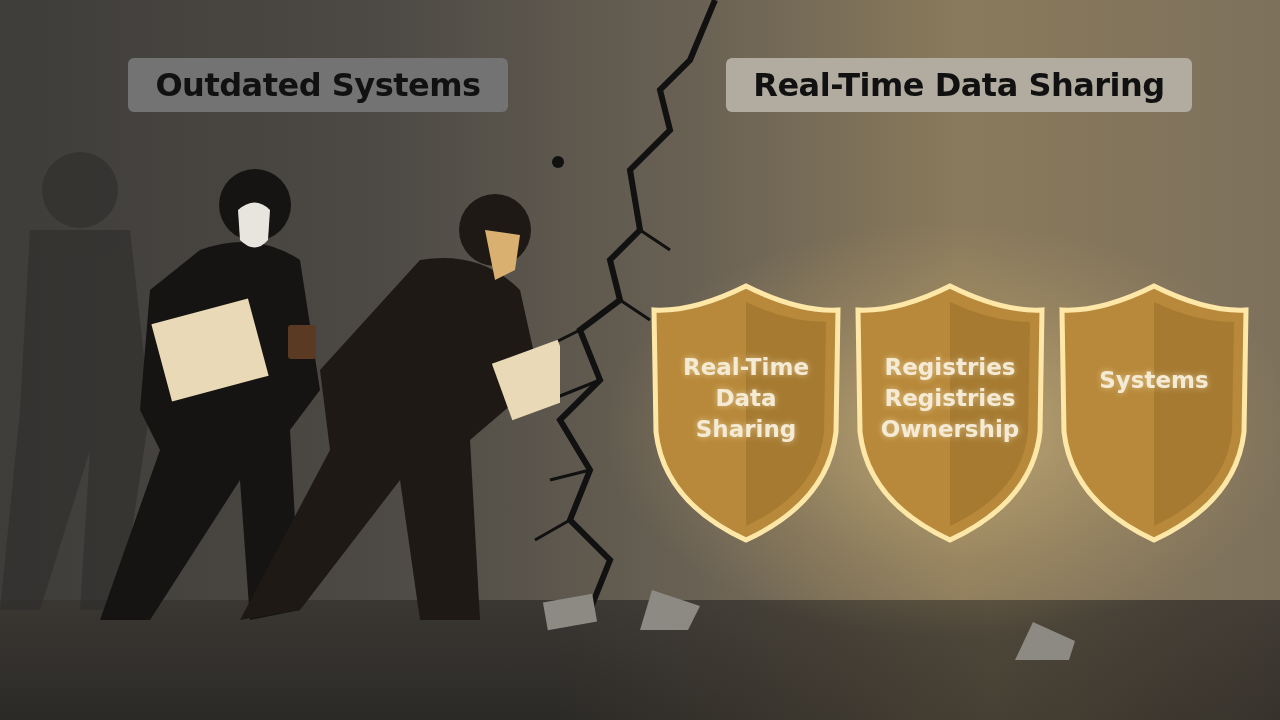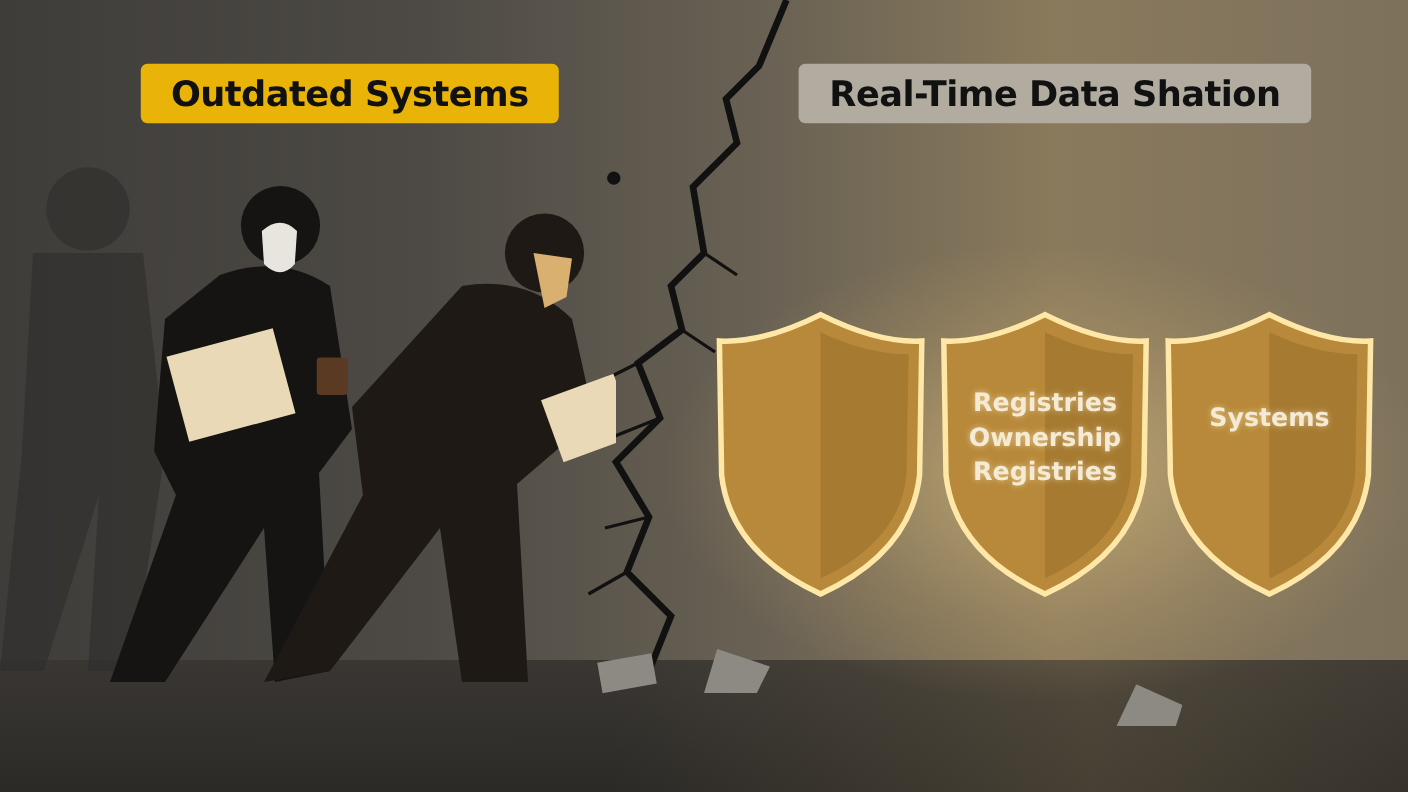--- a/index.html
+++ b/index.html
@@ -5,21 +5,21 @@
     html,body{margin:0;padding:0;}
     body{width:1280px;height:720px;overflow:hidden;position:relative;
       font-family:"DejaVu Sans","Liberation Sans",sans-serif;
       background:linear-gradient(90deg,#3f3d3a 0%,#4d4a45 30%,#6a6254 55%,#8a7a5c 75%,#7d715c 100%);}
     .floor{position:absolute;left:0;right:0;top:600px;bottom:0;
       background:linear-gradient(180deg,#3a3733 0%,#2c2a27 100%);}
     .floor-right{position:absolute;left:560px;right:0;top:600px;bottom:0;
       background:linear-gradient(90deg,rgba(0,0,0,0) 0%,rgba(120,105,75,.35) 60%,rgba(80,70,55,.3) 100%);}
     .glow{position:absolute;left:600px;top:220px;width:700px;height:420px;border-radius:50%;
       background:radial-gradient(ellipse at center,rgba(255,220,140,.45) 0%,rgba(240,200,120,.15) 45%,rgba(0,0,0,0) 70%);}
-    .label{position:absolute;top:58px;height:54px;background:#eab308;border-radius:6px;
+    .label{position:absolute;top:58px;height:54px;background:#737373;border-radius:6px;
       display:flex;align-items:center;justify-content:center;
       font-weight:bold;color:#111;font-size:32px;letter-spacing:-0.5px;}
     .label.left{left:128px;width:380px;}
     .label.right{left:726px;width:466px;background:#b1aba0;}
     .crack{position:absolute;left:520px;top:0;width:200px;height:640px;}
     .figure{position:absolute;}
     .shield{position:absolute;top:282px;width:196px;height:262px;}
     .shield svg{position:absolute;left:0;top:0;}
     .shield-text{position:absolute;left:0;right:0;top:70px;text-align:center;
       color:#f5ead4;font-weight:bold;font-size:23px;line-height:31px;
@@ -29,21 +29,21 @@
     .rock{position:absolute;background:#8d8a84;}
   </style>
 </head>
 <body>
 
 <div class="floor"></div>
 <div class="floor-right"></div>
 <div class="glow"></div>
 
 <div class="label left">Outdated Systems</div>
-<div class="label right">Real-Time Data Shation</div>
+<div class="label right">Real-Time Data Sharing</div>
 
 <svg class="crack" viewBox="0 0 200 640" width="200" height="640">
   <path d="M195 0 L170 60 L140 90 L150 130 L110 170 L120 230 L90 260 L100 300 L60 330 L80 380 L40 420 L70 470 L50 520 L90 560 L70 610" stroke="#111" stroke-width="6" fill="none"></path>
   <path d="M120 230 L150 250 M100 300 L130 320 M60 330 L20 350 M80 380 L30 400 M70 470 L30 480 M50 520 L15 540" stroke="#111" stroke-width="3" fill="none"></path>
   <circle cx="38" cy="162" r="6" fill="#111"></circle>
 </svg>
 
 <svg class="figure" style="left:0;top:150px" width="560" height="520" viewBox="0 0 560 520">
 
   <g fill="#2f2d2b" opacity=".6">
@@ -65,31 +65,36 @@
   </g>
   <path d="M485 80 L520 85 L515 120 L495 130 Z" fill="#d9b070"></path>
   <rect x="500" y="200" width="70" height="60" transform="rotate(-20 535 230)" fill="#e9d9b6"></rect>
 </svg>
 
 <div class="shield" style="left:648px">
   <svg width="196" height="262" viewBox="0 0 196 262">
     <path d="M98 4 Q150 30 190 28 L188 150 Q180 220 98 258 Q16 220 8 150 L6 28 Q46 30 98 4 Z" fill="#b8893a" stroke="#ffe7a8" stroke-width="5"></path>
     <path d="M98 20 L98 244 Q170 210 176 150 L178 40 Q140 40 98 20 Z" fill="#9a6f2c" opacity=".6"></path>
   </svg>
+  <div class="shield-text">
+    <div>Real-Time</div>
+    <div>Data</div>
+    <div>Sharing</div>
+  </div>
 </div>
 
 <div class="shield" style="left:852px">
   <svg width="196" height="262" viewBox="0 0 196 262">
     <path d="M98 4 Q150 30 190 28 L188 150 Q180 220 98 258 Q16 220 8 150 L6 28 Q46 30 98 4 Z" fill="#b8893a" stroke="#ffe7a8" stroke-width="5"></path>
     <path d="M98 20 L98 244 Q170 210 176 150 L178 40 Q140 40 98 20 Z" fill="#9a6f2c" opacity=".6"></path>
   </svg>
   <div class="shield-text">
     <div>Registries</div>
+    <div>Registries</div>
     <div>Ownership</div>
-    <div>Registries</div>
   </div>
 </div>
 
 <div class="shield" style="left:1056px">
   <svg width="196" height="262" viewBox="0 0 196 262">
     <path d="M98 4 Q150 30 190 28 L188 150 Q180 220 98 258 Q16 220 8 150 L6 28 Q46 30 98 4 Z" fill="#b8893a" stroke="#ffe7a8" stroke-width="5"></path>
     <path d="M98 20 L98 244 Q170 210 176 150 L178 40 Q140 40 98 20 Z" fill="#9a6f2c" opacity=".6"></path>
   </svg>
   <div class="shield-text big">
     <span class="small">Systems</span>

